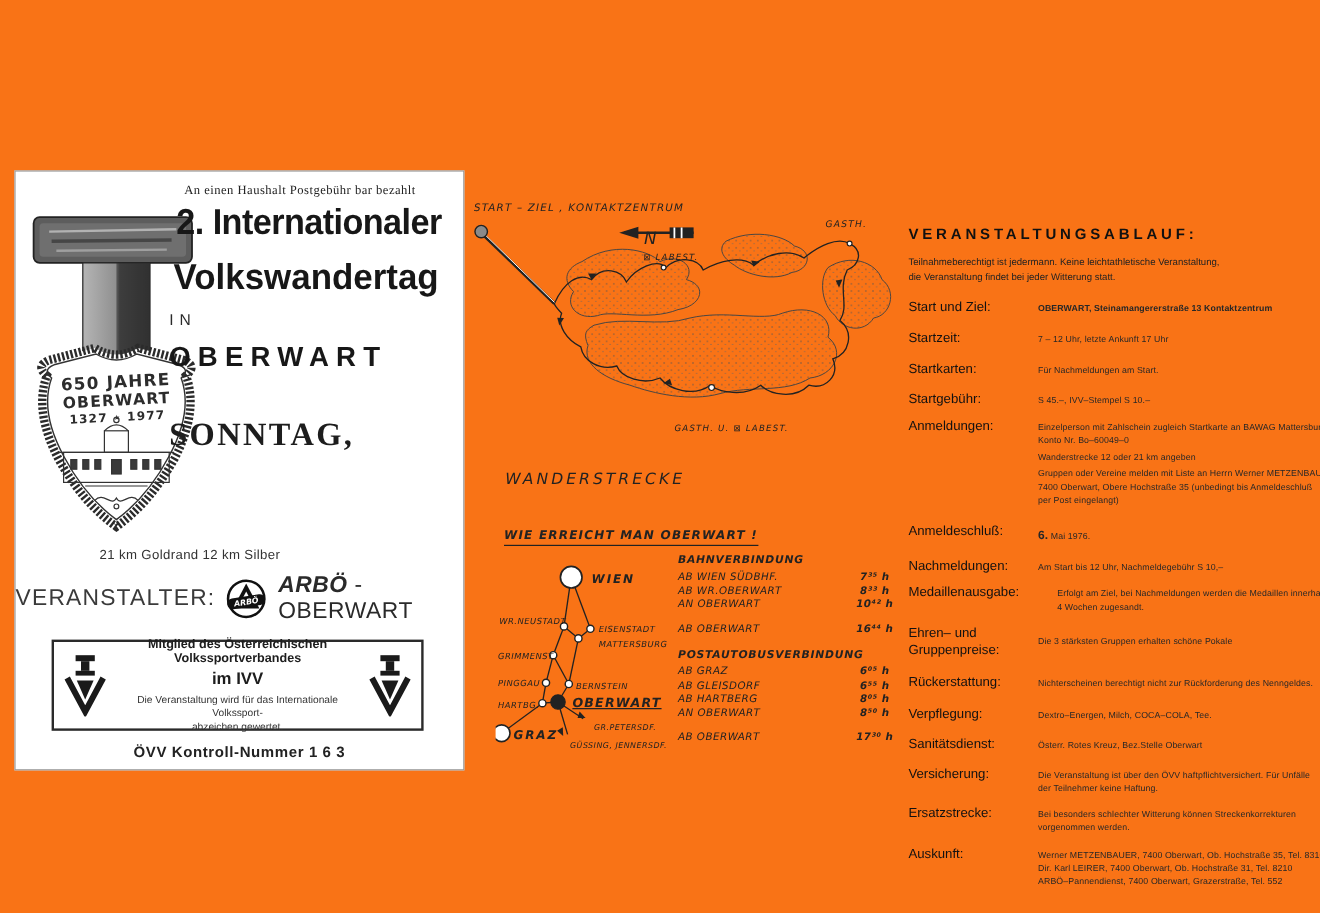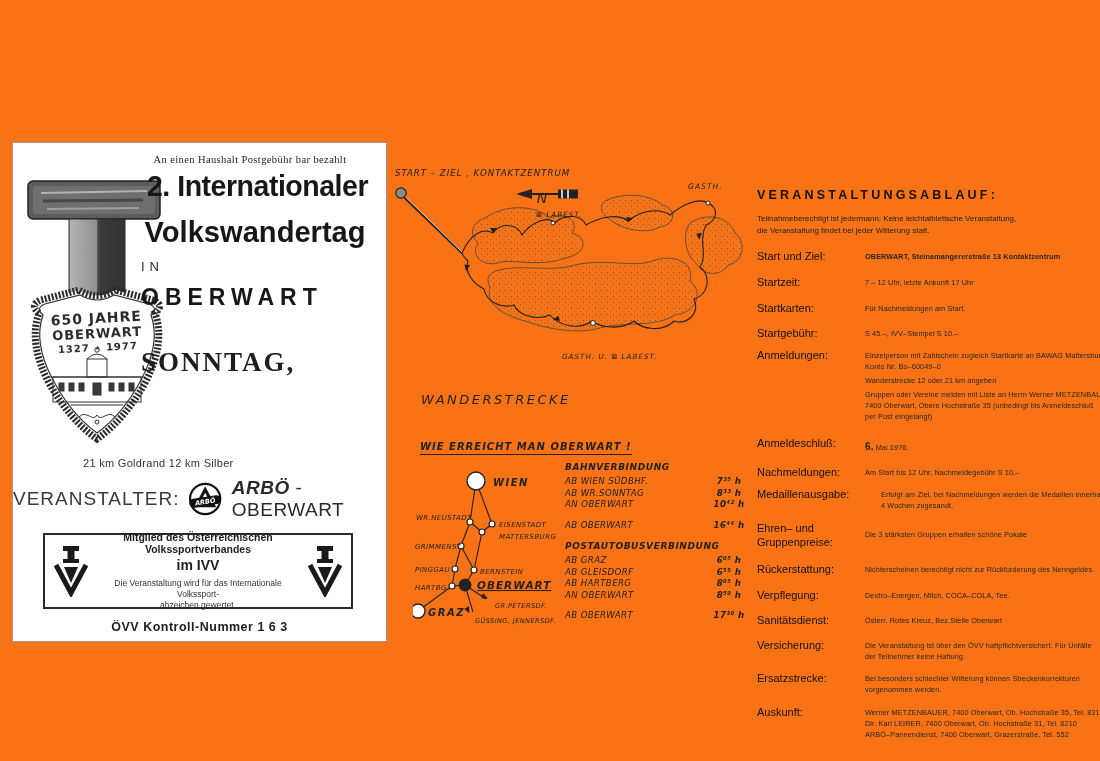--- a/index.html
+++ b/index.html
@@ -276,21 +276,21 @@
     </g>
   </svg>
 
   <div class="abs sched hand">
     <div class="sched-h">BAHNVERBINDUNG</div>
     <div class="srow">
         <span class="sl">AB WIEN SÜDBHF.</span>
         <span class="stime">7³⁵ h</span>
       </div>
     <div class="srow">
-        <span class="sl">AB WR.SONNTAG</span>
+        <span class="sl">AB WR.OBERWART</span>
         <span class="stime">8³³ h</span>
       </div>
     <div class="srow">
         <span class="sl">AN OBERWART</span>
         <span class="stime">10⁴² h</span>
       </div>
     <div class="srow" style="margin-top:9px;">
         <span class="sl">AB OBERWART</span>
         <span class="stime">16⁴⁴ h</span>
       </div>

